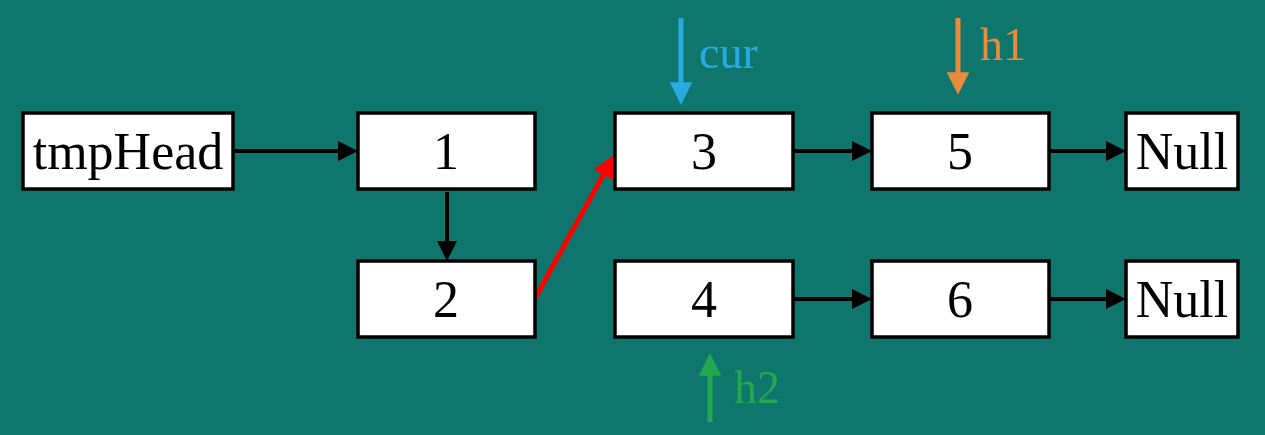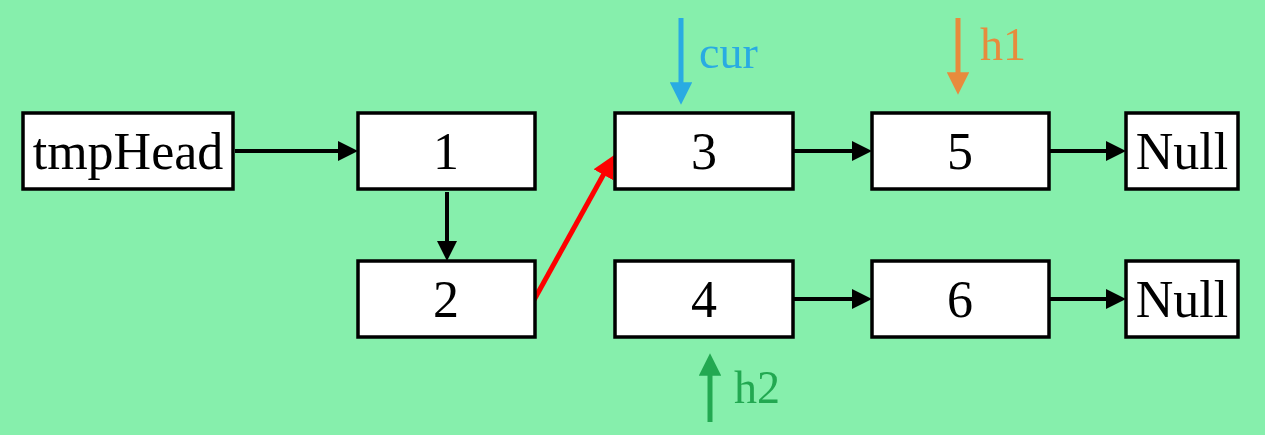--- a/index.html
+++ b/index.html
@@ -1,20 +1,20 @@
 <!DOCTYPE html>
 <html><head>
 <meta charset="utf-8">
 <style>
   html, body { margin: 0; padding: 0; background: #ffffff; }
   .canvas {
     position: relative;
     width: 1265px;
     height: 435px;
-    background: #86efac;
+    background: #0f766e;
     font-family: "Liberation Serif", "DejaVu Serif", serif;
     overflow: hidden;
   }
   .canvas svg { display: block; }
   .node-rect { fill: #ffffff; stroke-width: 3.5; }
   .edge       { fill: none; stroke-width: 4; }
   .edge-thick { fill: none; stroke-width: 5; }
   .node-label {
     font-family: "Liberation Serif", "DejaVu Serif", serif;
     font-size: 52px;

